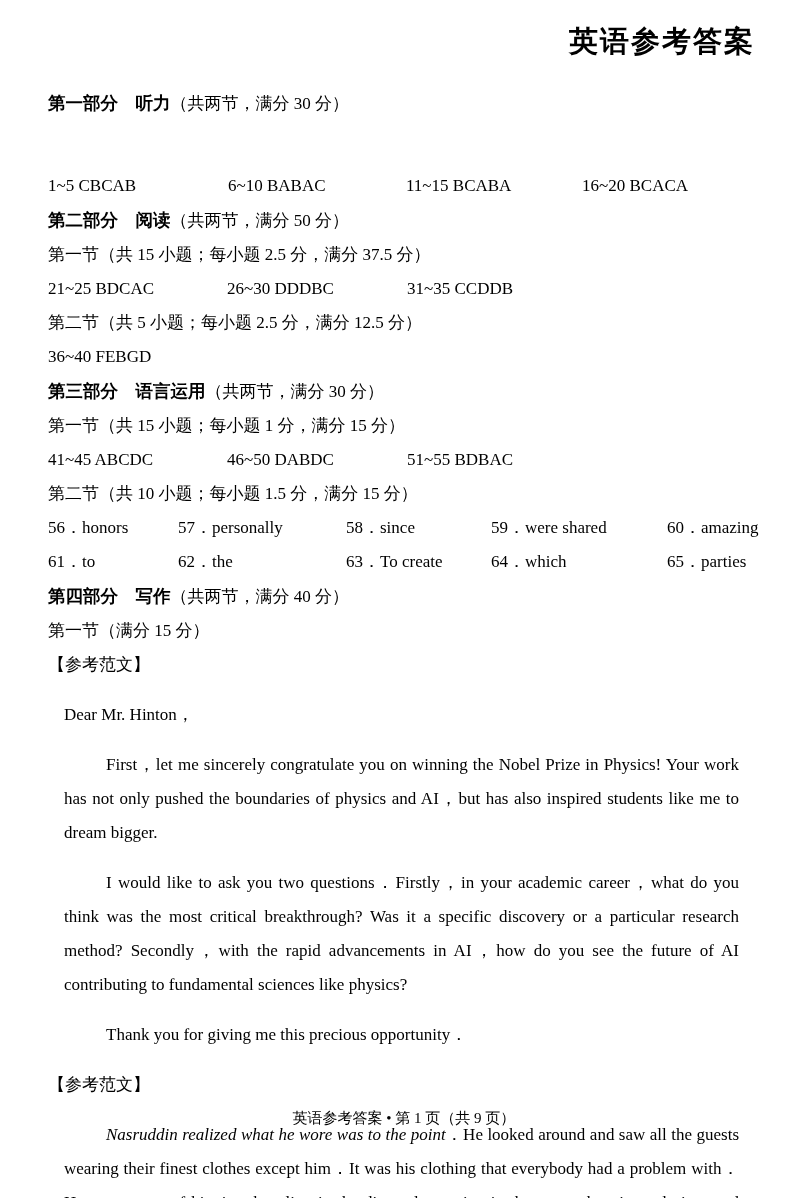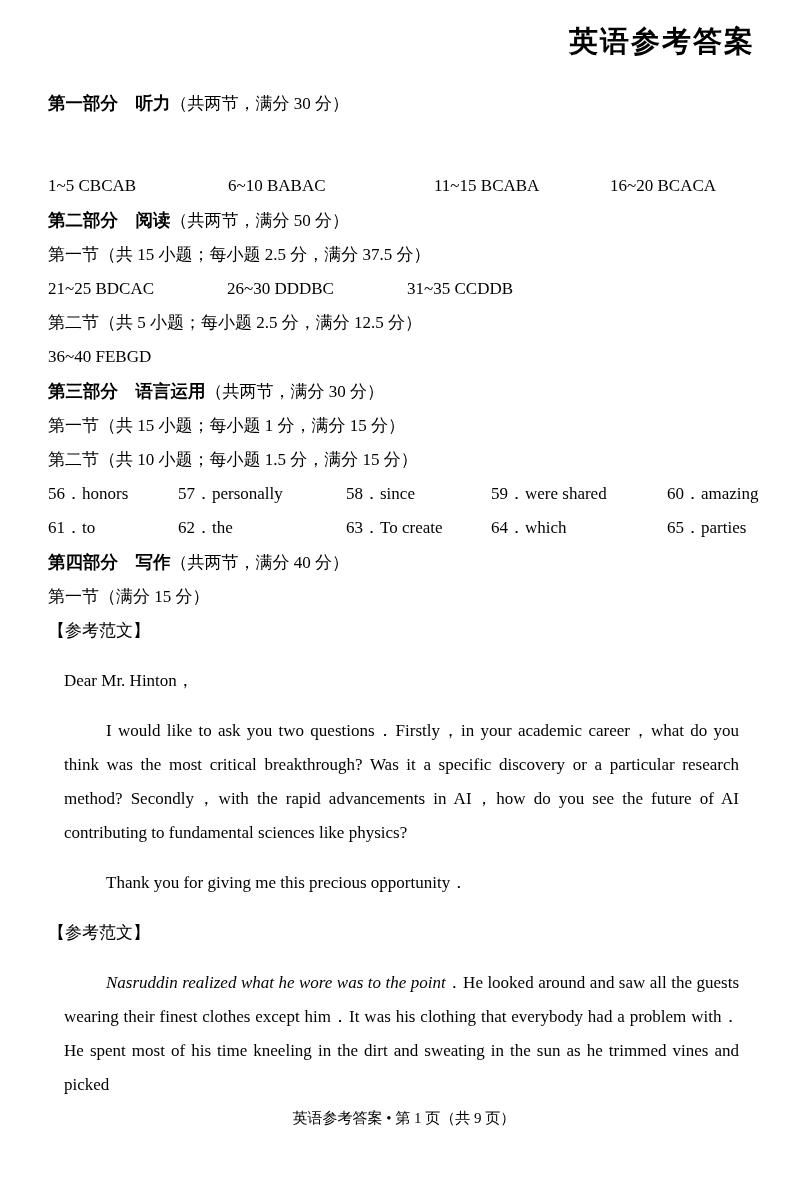--- a/index.html
+++ b/index.html
@@ -25,21 +25,21 @@
   .content { margin-top: 26px; }
   .line {
     font-size: 17px;
     line-height: 34px;
     white-space: nowrap;
   }
   .bold { font-weight: bold; font-size: 17.5px; }
   .cols span { display: inline-block; }
   .w180 { width: 180px; }
   .w178 { width: 178px; margin-top: 48px; }
-  .w176 { width: 176px; margin-left: 28px; }
+  .w176 { width: 176px; }
   .w179 { width: 179px; }
   .c5a { width: 130px; }
   .c5b { width: 168px; }
   .c5c { width: 145px; }
   .c5d { width: 176px; }
   .para {
     font-size: 17px;
     line-height: 34px;
     text-align: justify;
     margin: 16px;
@@ -73,33 +73,37 @@
     <div class="line"><span class="bold">第二部分　阅读</span><span>（共两节，满分 50 分）</span></div>
     <div class="line">第一节（共 15 小题；每小题 2.5 分，满分 37.5 分）</div>
     <div class="line cols">
       <span class="w179">21~25 BDCAC</span><span class="w180">26~30 DDDBC</span><span>31~35 CCDDB</span>
     </div>
     <div class="line">第二节（共 5 小题；每小题 2.5 分，满分 12.5 分）</div>
     <div class="line">36~40 FEBGD</div>
 
     <div class="line"><span class="bold">第三部分　语言运用</span><span>（共两节，满分 30 分）</span></div>
     <div class="line">第一节（共 15 小题；每小题 1 分，满分 15 分）</div>
+    <div class="line cols">
+      <span class="w179">41~45 ABCDC</span><span class="w180">46~50 DABDC</span><span>51~55 BDBAC</span>
+    </div>
     <div class="line">第二节（共 10 小题；每小题 1.5 分，满分 15 分）</div>
     <div class="line cols">
       <span class="c5a">56．honors</span><span class="c5b">57．personally</span><span class="c5c">58．since</span><span class="c5d">59．were shared</span><span>60．amazing</span>
     </div>
     <div class="line cols">
       <span class="c5a">61．to</span><span class="c5b">62．the</span><span class="c5c">63．To create</span><span class="c5d">64．which</span><span>65．parties</span>
     </div>
 
     <div class="line"><span class="bold">第四部分　写作</span><span>（共两节，满分 40 分）</span></div>
     <div class="line">第一节（满分 15 分）</div>
     <div class="line">【参考范文】</div>
 
     <p class="para">Dear Mr. Hinton，</p>
+    <p class="para indent">First，let me sincerely congratulate you on winning the Nobel Prize in Physics! Your work has not only pushed the boundaries of physics and AI，but has also inspired students like me to dream bigger.</p>
     <p class="para indent">I would like to ask you two questions．Firstly，in your academic career，what do you think was the most critical breakthrough? Was it a specific discovery or a particular research method? Secondly，with the rapid advancements in AI，how do you see the future of AI contributing to fundamental sciences like physics?</p>
     <p class="para indent">Thank you for giving me this precious opportunity．</p>
 
     <div class="line">【参考范文】</div>
 
     <p class="para indent"><span class="italic">Nasruddin realized what he wore was to the point</span><span>．He looked around and saw all the guests wearing their finest clothes except him．It was his clothing that everybody had a problem with．He spent most of his time kneeling in the dirt and sweating in the sun as he trimmed vines and picked</span></p>
 
   </div>
 </div>
 

